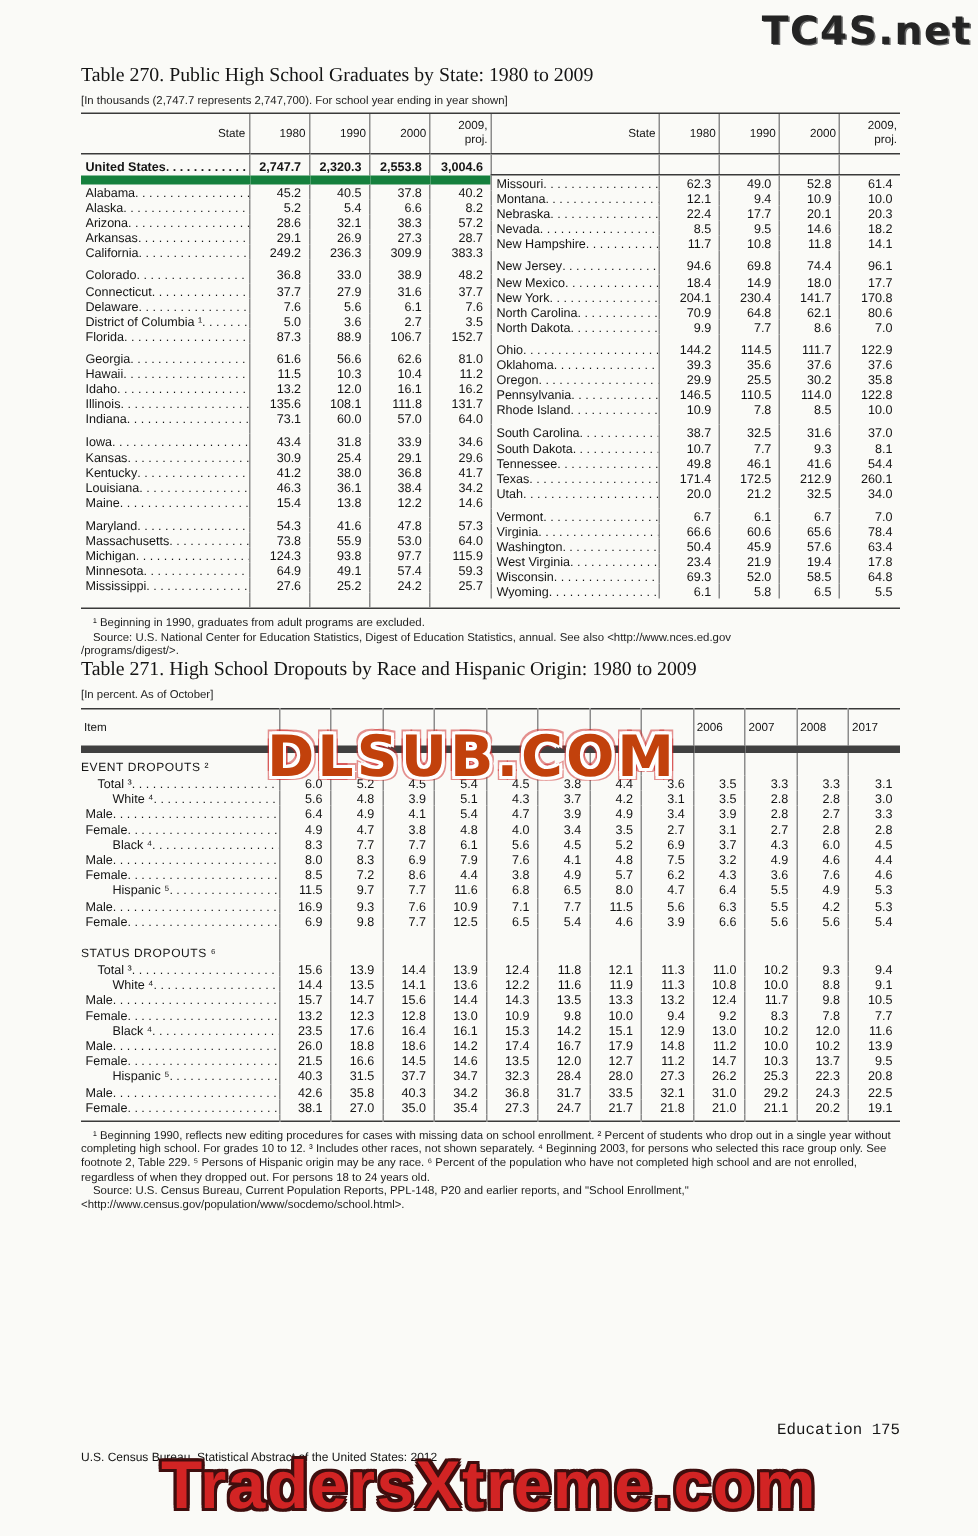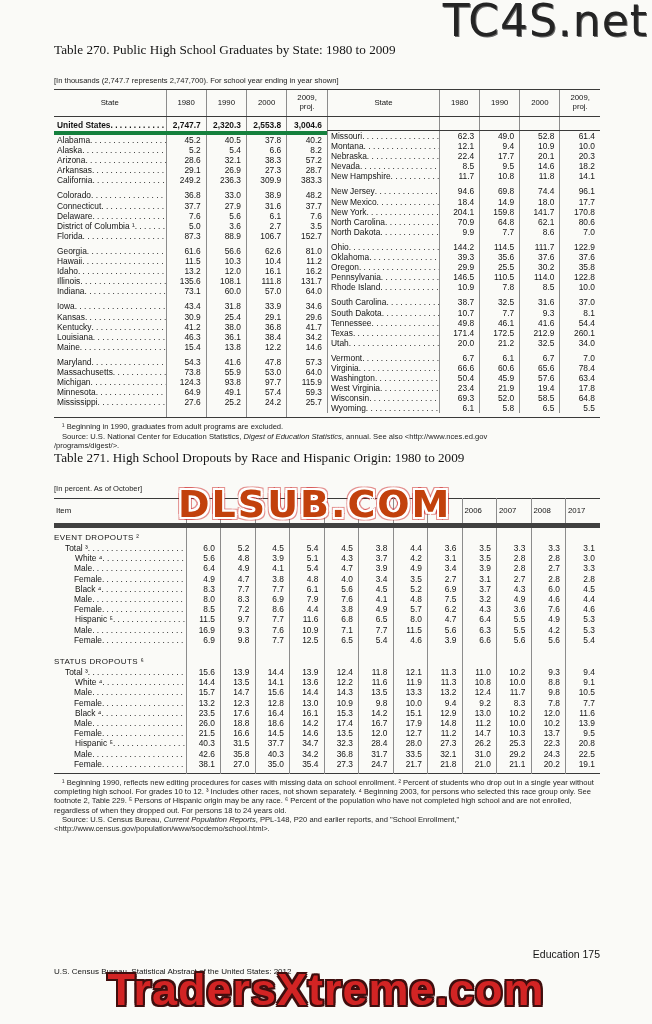--- a/index.html
+++ b/index.html
@@ -1,75 +1,75 @@
 <!DOCTYPE html>
 <html><head>
 <meta charset="utf-8">
 <style>
   html,body{margin:0;padding:0}
   body{width:652px;height:1024px;position:relative;overflow:hidden;background:#fafaf7;
        font-family:"Liberation Sans","DejaVu Sans",sans-serif;color:#141414;-webkit-font-smoothing:antialiased}
   .content{position:absolute;left:54px;top:0;width:546px;padding-top:42px;z-index:1}
   .tbl-title{font-family:"Liberation Serif","DejaVu Serif",serif;font-weight:400;font-size:13.2px;line-height:15px}
   .tbl-title.t2{}
-  .unit-note{font-size:7.6px;line-height:9px;margin-top:19px;color:#222}
+  .unit-note{font-size:7.6px;line-height:9px;margin-top:5px;color:#222}
 
   
   table{border-collapse:collapse;table-layout:fixed}
   th,td{padding:0;font-weight:400;vertical-align:bottom}
   tr > th + th, tr > td + td{border-left:1px solid #8c8c8c}
   th{white-space:pre-line}
   td.num{text-align:right;padding-right:5px;font-size:8.4px;line-height:10.1px;white-space:nowrap}
   td.lbl{padding-left:3px;font-size:8.4px;line-height:10.1px}
   .lblflex{display:flex;align-items:baseline;overflow:hidden}
   .nm{white-space:nowrap}
   .dots{flex:1 1 auto;min-width:0;overflow:hidden;white-space:nowrap}
   .dots::after{content:" . . . . . . . . . . . . . . . . . . . . . . . . . . . . . . . . . . . . . . . ."}
   .ind0 .nm{margin-left:18px}
   .ind1 .nm{margin-left:8px}
-  .ind2 .nm{margin-left:17px}
+  .ind2 .nm{margin-left:0}
 
   
   .t270-wrap{display:flex;margin-top:4px;border-top:1px solid #3a3a3a;border-bottom:1px solid #3a3a3a}
   .half{width:273px}
   .half table{width:273px}
   .half.right table{border-left:1px solid #8c8c8c}
   .c-state{width:112px}
-  .t270 th{font-size:7.8px;line-height:8.8px;text-align:center;vertical-align:middle;height:24px;
+  .t270 th{font-size:7.8px;line-height:8.8px;text-align:right;vertical-align:middle;height:24px;
            border-bottom:1px solid #3a3a3a;padding:1px 2px}
-  .us td{height:13px;border-bottom:4px solid #15803d;font-weight:700;padding-bottom:1px}
+  .us td{height:13px;border-bottom:6px solid #15803d;font-weight:700;padding-bottom:1px}
   .us .nm{font-weight:700}
   .ussp td{height:13px;border-bottom:1px solid #3a3a3a}
   .sp td{height:5px}
   .tailsp td{height:10px}
 
   
   #t271{width:546px;margin-top:5px;border-top:1px solid #3a3a3a;border-bottom:1px solid #3a3a3a}
   .c-item{width:132px}
   .t271 th{font-size:7.8px;line-height:9px;text-align:left;vertical-align:middle;height:22px;
            border-bottom:5px solid #404040;padding:1px 2px}
   .t271 td.num,.t271 td.lbl{line-height:10.2px}
   .sec td{height:14px}
   .sec .sechead{text-align:left;font-size:8px;letter-spacing:0.4px;padding-bottom:1px}
   .secgap td{height:7px}
   .endsp td{height:4px}
 
   
   .fn{font-size:7.6px;line-height:9.2px;margin-top:4px;text-indent:8px;color:#1c1c1c}
   .src{font-size:7.6px;line-height:9.2px;text-indent:8px;color:#1c1c1c}
   .src2{font-size:7.6px;line-height:9.2px;color:#1c1c1c}
-  .it{font-style:italic}
+  .it{}
 
   
-  .edu{position:absolute;top:948px;right:52px;font-family:Liberation Sans, sans-serif;font-size:10.5px;z-index:1}
+  .edu{position:absolute;top:948px;right:52px;font-family:Liberation Mono, monospace;font-size:10.5px;z-index:1}
   .imprint{position:absolute;top:967px;left:54px;font-size:8px;z-index:1}
 
   
-  .wm-top{position:absolute;top:0;right:4px;z-index:6;font-family:"DejaVu Sans",sans-serif;font-weight:400;
-          font-size:44px;line-height:42px;letter-spacing:1px;color:#242424;text-shadow:1px 1px 0 #6a6a6a}
+  .wm-top{position:absolute;top:0;right:4px;z-index:6;font-family:"DejaVu Sans",sans-serif;font-weight:700;
+          font-size:26px;line-height:42px;letter-spacing:1px;color:#242424;text-shadow:1px 1px 0 #6a6a6a}
   .wm-mid{position:absolute;top:483px;left:178px;z-index:6;font-family:"DejaVu Sans",sans-serif;font-weight:900;
           font-size:38px;line-height:42px;letter-spacing:2px;color:#c2410c;
           text-shadow:-2px -2px 0 #fff,2px -2px 0 #fff,-2px 2px 0 #fff,2px 2px 0 #fff,
                       -2px 0 0 #fff,2px 0 0 #fff,0 -2px 0 #fff,0 2px 0 #fff,
                       -3px -3px 0 rgba(205,37,37,.5),3px -3px 0 rgba(205,37,37,.5),
                       -3px 3px 0 rgba(205,37,37,.5),3px 3px 0 rgba(205,37,37,.5)}
   .wm-bottom{position:absolute;top:966px;left:0;width:652px;text-align:center;z-index:6;
           font-family:Liberation Sans, sans-serif;font-weight:700;font-size:45px;line-height:48px;letter-spacing:1px;color:#d22424;
           text-shadow:-2px -2px 0 #3f0e0e,2px -2px 0 #3f0e0e,-2px 2px 0 #3f0e0e,2px 2px 0 #3f0e0e,
                       -2px 0 0 #3f0e0e,2px 0 0 #3f0e0e,0 -2px 0 #3f0e0e,0 2px 0 #3f0e0e}
@@ -572,21 +572,21 @@
               <td class="num">17.7</td>
             </tr>
             <tr>
               <td class="lbl">
                 <div class="lblflex">
                   <span class="nm">New York</span>
                   <span class="dots"></span>
                 </div>
               </td>
               <td class="num">204.1</td>
-              <td class="num">159.8</td>
+              <td class="num">230.4</td>
               <td class="num">141.7</td>
               <td class="num">170.8</td>
             </tr>
             <tr>
               <td class="lbl">
                 <div class="lblflex">
                   <span class="nm">North Carolina</span>
                   <span class="dots"></span>
                 </div>
               </td>

